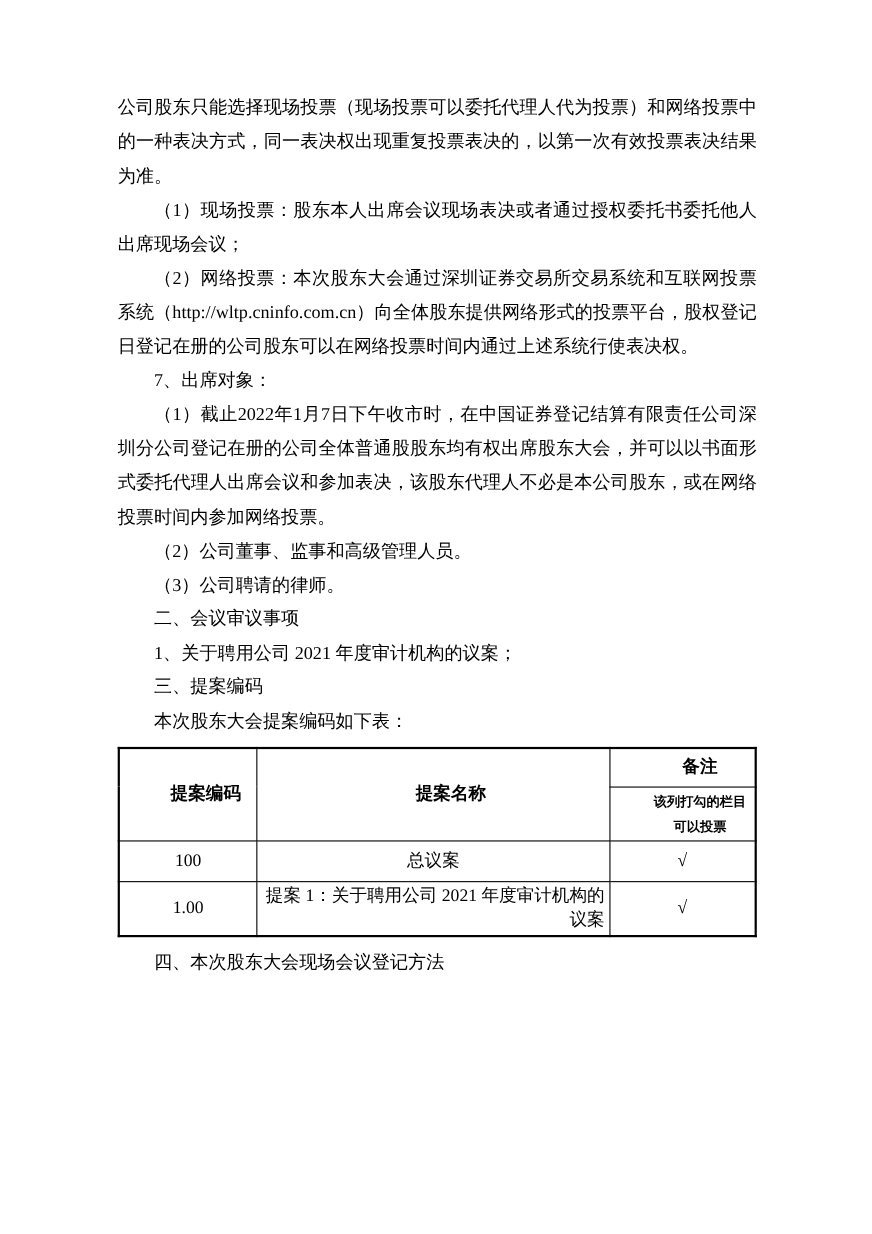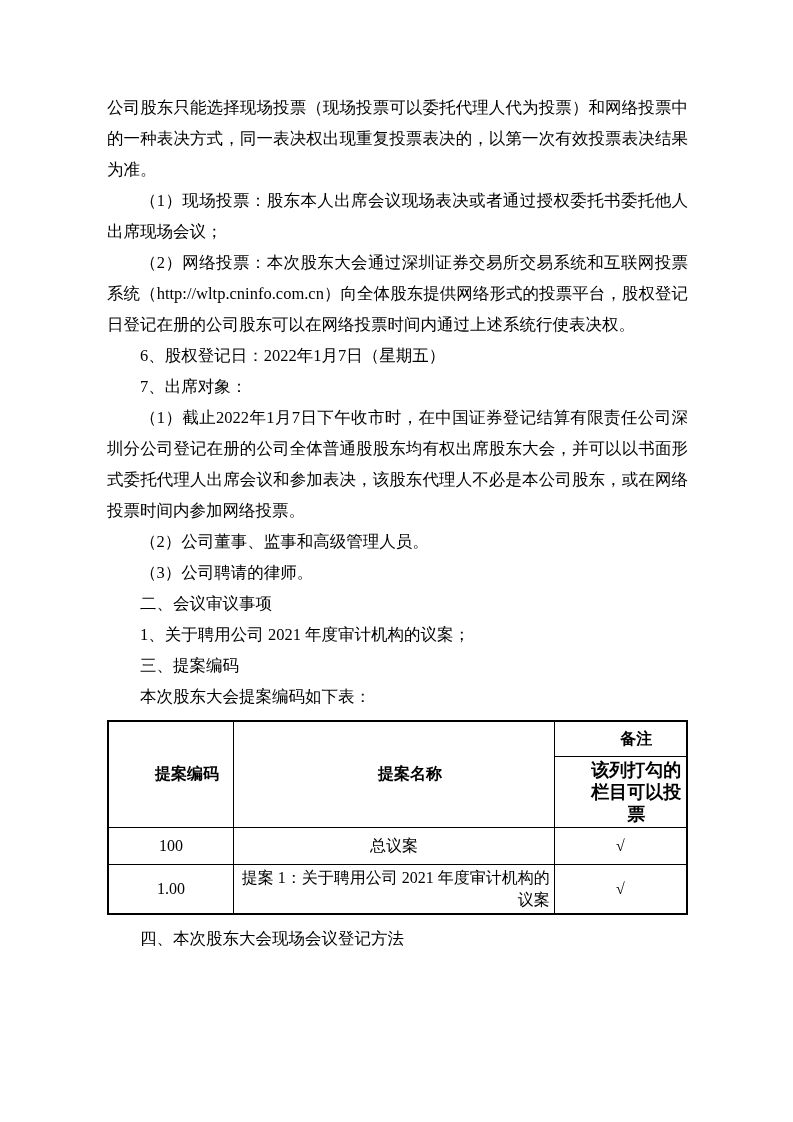--- a/index.html
+++ b/index.html
@@ -12,21 +12,21 @@
     width: 793px;
     height: 1122px;
     background: #ffffff;
     overflow: hidden;
     font-family: "Liberation Serif", "DejaVu Serif", serif;
     color: #000000;
   }
   .content {
     position: absolute;
     left: 107px;
-    top: 92px;
+    top: 82px;
     width: 581px;
     font-size: 16.5px;
     line-height: 31px;
     text-align: justify;
   }
   .para {
     margin: 0;
     text-indent: 2em;
   }
   .para.no-indent {
@@ -74,34 +74,33 @@
   tr.hdr-sub    { height: 40px; }
   tr.row-first  { height: 37px; }
   tr.row-second { height: 50px; }
   td.name-left {
     text-align: right;
     padding-left: 7px;
     padding-right: 7px;
   }
   th.remark-note {
     line-height: 20px;
-    font-size: 18px;
+    font-size: 12px;
     margin-top: 26px;
   }
 </style>
 </head>
 <body>
 
 <div class="page">
   <div class="content">
 
     <p class="para no-indent">公司股东只能选择现场投票（现场投票可以委托代理人代为投票）和网络投票中的一种表决方式，同一表决权出现重复投票表决的，以第一次有效投票表决结果为准。</p>
     <p class="para">（1）现场投票：股东本人出席会议现场表决或者通过授权委托书委托他人出席现场会议；</p>
     <p class="para">（2）网络投票：本次股东大会通过深圳证券交易所交易系统和互联网投票系统（http://wltp.cninfo.com.cn）向全体股东提供网络形式的投票平台，股权登记日登记在册的公司股东可以在网络投票时间内通过上述系统行使表决权。</p>
-    <p class="para">6、股权登记日：2022年1月7日（星期五）</p>
     <p class="para">7、出席对象：</p>
     <p class="para">（1）截止2022年1月7日下午收市时，在中国证券登记结算有限责任公司深圳分公司登记在册的公司全体普通股股东均有权出席股东大会，并可以以书面形式委托代理人出席会议和参加表决，该股东代理人不必是本公司股东，或在网络投票时间内参加网络投票。</p>
     <p class="para">（2）公司董事、监事和高级管理人员。</p>
     <p class="para">（3）公司聘请的律师。</p>
 
     <p class="heading">二、会议审议事项</p>
 
     <p class="para">1、关于聘用公司 2021 年度审计机构的议案；</p>
 
     <p class="heading">三、提案编码</p>

